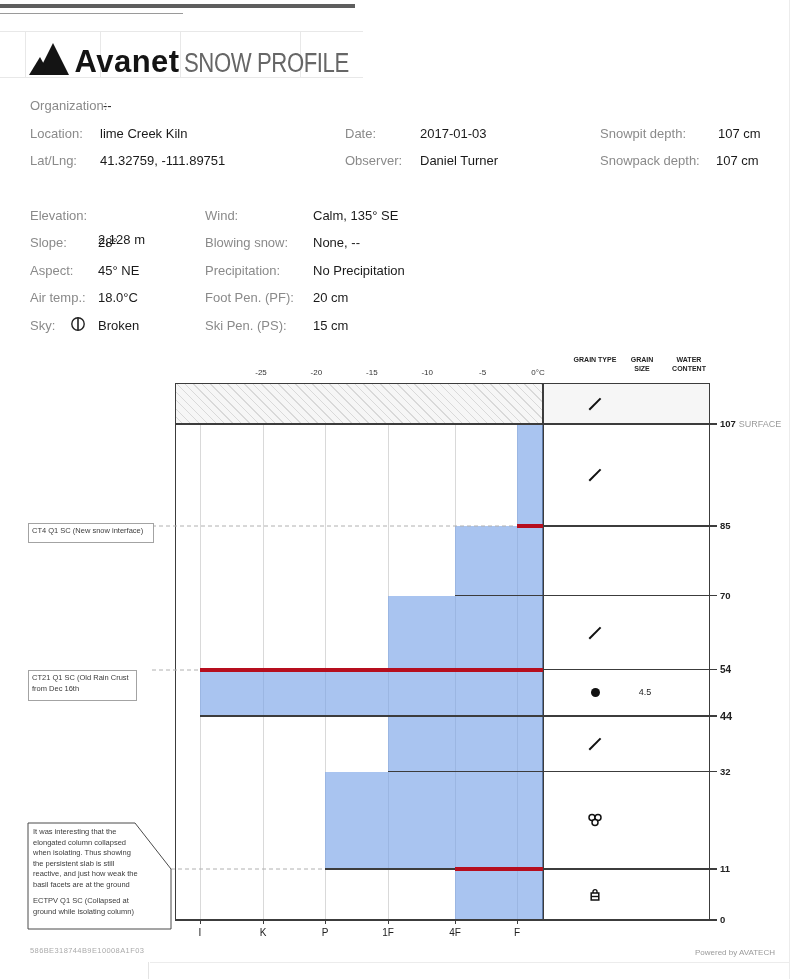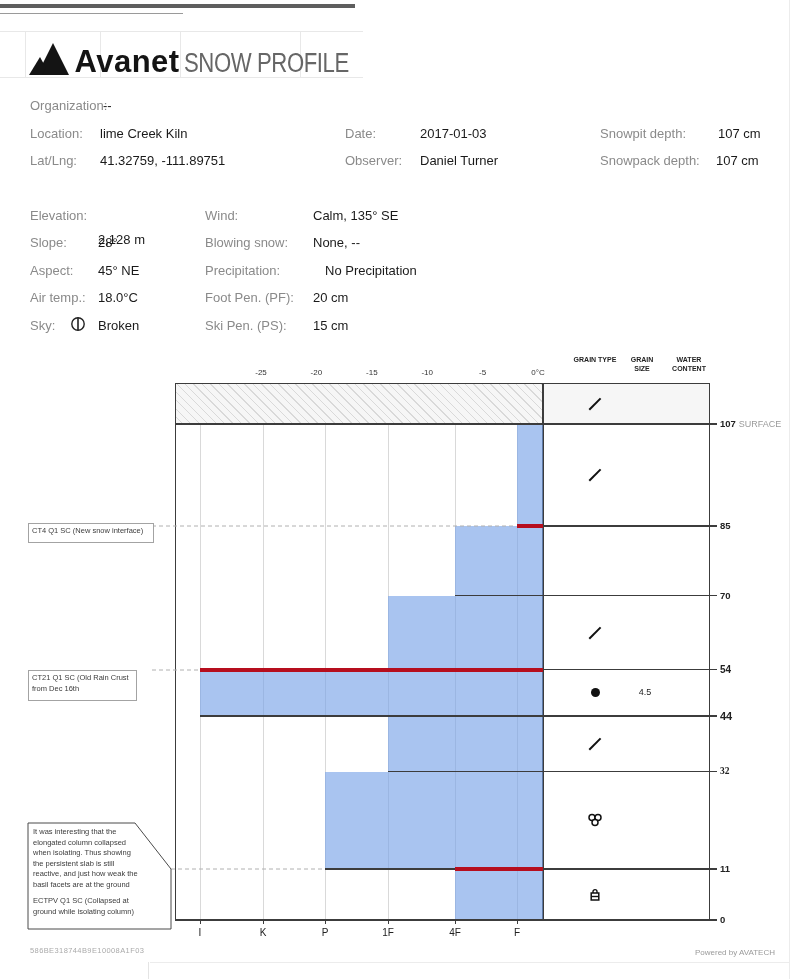--- a/index.html
+++ b/index.html
@@ -75,21 +75,21 @@
 <div class="pos val" style="left:313px;top:208px;">Calm, 135° SE</div>
 
 <div class="pos lbl" style="left:30px;top:235px;">Slope:</div>
 <div class="pos val" style="left:98px;top:235px;">28°</div>
 <div class="pos lbl" style="left:205px;top:235px;">Blowing snow:</div>
 <div class="pos val" style="left:313px;top:235px;">None, --</div>
 
 <div class="pos lbl" style="left:30px;top:263px;">Aspect:</div>
 <div class="pos val" style="left:98px;top:263px;">45° NE</div>
 <div class="pos lbl" style="left:205px;top:263px;">Precipitation:</div>
-<div class="pos val" style="left:313px;top:263px;margin-left:12px;">No Precipitation</div>
+<div class="pos val" style="left:313px;top:263px;">No Precipitation</div>
 
 <div class="pos lbl" style="left:30px;top:290px;">Air temp.:</div>
 <div class="pos val" style="left:98px;top:290px;">18.0°C</div>
 <div class="pos lbl" style="left:205px;top:290px;">Foot Pen. (PF):</div>
 <div class="pos val" style="left:313px;top:290px;">20 cm</div>
 
 <div class="pos lbl" style="left:30px;top:318px;">Sky:</div>
 <span class="pos" style="left:70px;top:316px;">
   <svg width="16" height="16">
       <circle cx="8" cy="8" r="6.2" fill="none" stroke="#222" stroke-width="1.4"></circle>
@@ -152,21 +152,21 @@
     <div style="position: absolute; left: 545px; top: 35px; font-size: 9.5px; font-weight: bold; color: rgb(34, 34, 34); white-space: nowrap;">107<span style="font-weight: normal; color: rgb(154, 154, 154); margin-left: 3px; font-size: 9px;">SURFACE</span></div>
     <div style="position: absolute; left: 535px; top: 142.231px; width: 7px; height: 1.5px; background: rgb(60, 60, 60);"></div>
     <div style="position: absolute; left: 545px; top: 136.981px; font-size: 9.5px; font-weight: bold; color: rgb(34, 34, 34); white-space: nowrap;">85</div>
     <div style="position: absolute; left: 535px; top: 211.764px; width: 7px; height: 1.5px; background: rgb(60, 60, 60);"></div>
     <div style="position: absolute; left: 545px; top: 206.514px; font-size: 9.5px; font-weight: bold; color: rgb(34, 34, 34); white-space: nowrap;">70</div>
     <div style="position: absolute; left: 535px; top: 285.932px; width: 7px; height: 1.5px; background: rgb(60, 60, 60);"></div>
     <div style="position: absolute; left: 545px; top: 280.682px; font-size: 10px; font-weight: bold; color: rgb(34, 34, 34); white-space: nowrap;">54</div>
     <div style="position: absolute; left: 535px; top: 332.287px; width: 7px; height: 1.5px; background: rgb(60, 60, 60);"></div>
     <div style="position: absolute; left: 545px; top: 327.037px; font-size: 11px; font-weight: bold; color: rgb(34, 34, 34); white-space: nowrap;">44</div>
     <div style="position: absolute; left: 535px; top: 387.914px; width: 7px; height: 1.5px; background: rgb(60, 60, 60);"></div>
-    <div style="position: absolute; left: 545px; top: 382.664px; font-size: 9.5px; font-weight: bold; color: rgb(34, 34, 34); white-space: nowrap; font-family: Liberation Serif, serif;">32</div>
+    <div style="position: absolute; left: 545px; top: 382.664px; font-size: 9.5px; font-weight: bold; color: rgb(34, 34, 34); white-space: nowrap;">32</div>
     <div style="position: absolute; left: 535px; top: 485.259px; width: 7px; height: 1.5px; background: rgb(60, 60, 60);"></div>
     <div style="position: absolute; left: 545px; top: 480.009px; font-size: 9.5px; font-weight: bold; color: rgb(34, 34, 34); white-space: nowrap;">11</div>
     <div style="position: absolute; left: 535px; top: 536.25px; width: 7px; height: 1.5px; background: rgb(60, 60, 60);"></div>
     <div style="position: absolute; left: 545px; top: 531px; font-size: 9.5px; font-weight: bold; color: rgb(34, 34, 34); white-space: nowrap;">0</div>
     <div style="position: absolute; left: 66px; top: -15px; width: 40px; text-align: center; font-size: 8px; color: rgb(51, 51, 51);">-25</div>
     <div style="position: absolute; left: 121.4px; top: -15px; width: 40px; text-align: center; font-size: 8px; color: rgb(51, 51, 51);">-20</div>
     <div style="position: absolute; left: 176.8px; top: -15px; width: 40px; text-align: center; font-size: 8px; color: rgb(51, 51, 51);">-15</div>
     <div style="position: absolute; left: 232.2px; top: -15px; width: 40px; text-align: center; font-size: 8px; color: rgb(51, 51, 51);">-10</div>
     <div style="position: absolute; left: 287.6px; top: -15px; width: 40px; text-align: center; font-size: 8px; color: rgb(51, 51, 51);">-5</div>
     <div style="position: absolute; left: 343px; top: -15px; width: 40px; text-align: center; font-size: 8px; color: rgb(51, 51, 51);">0°C</div>

